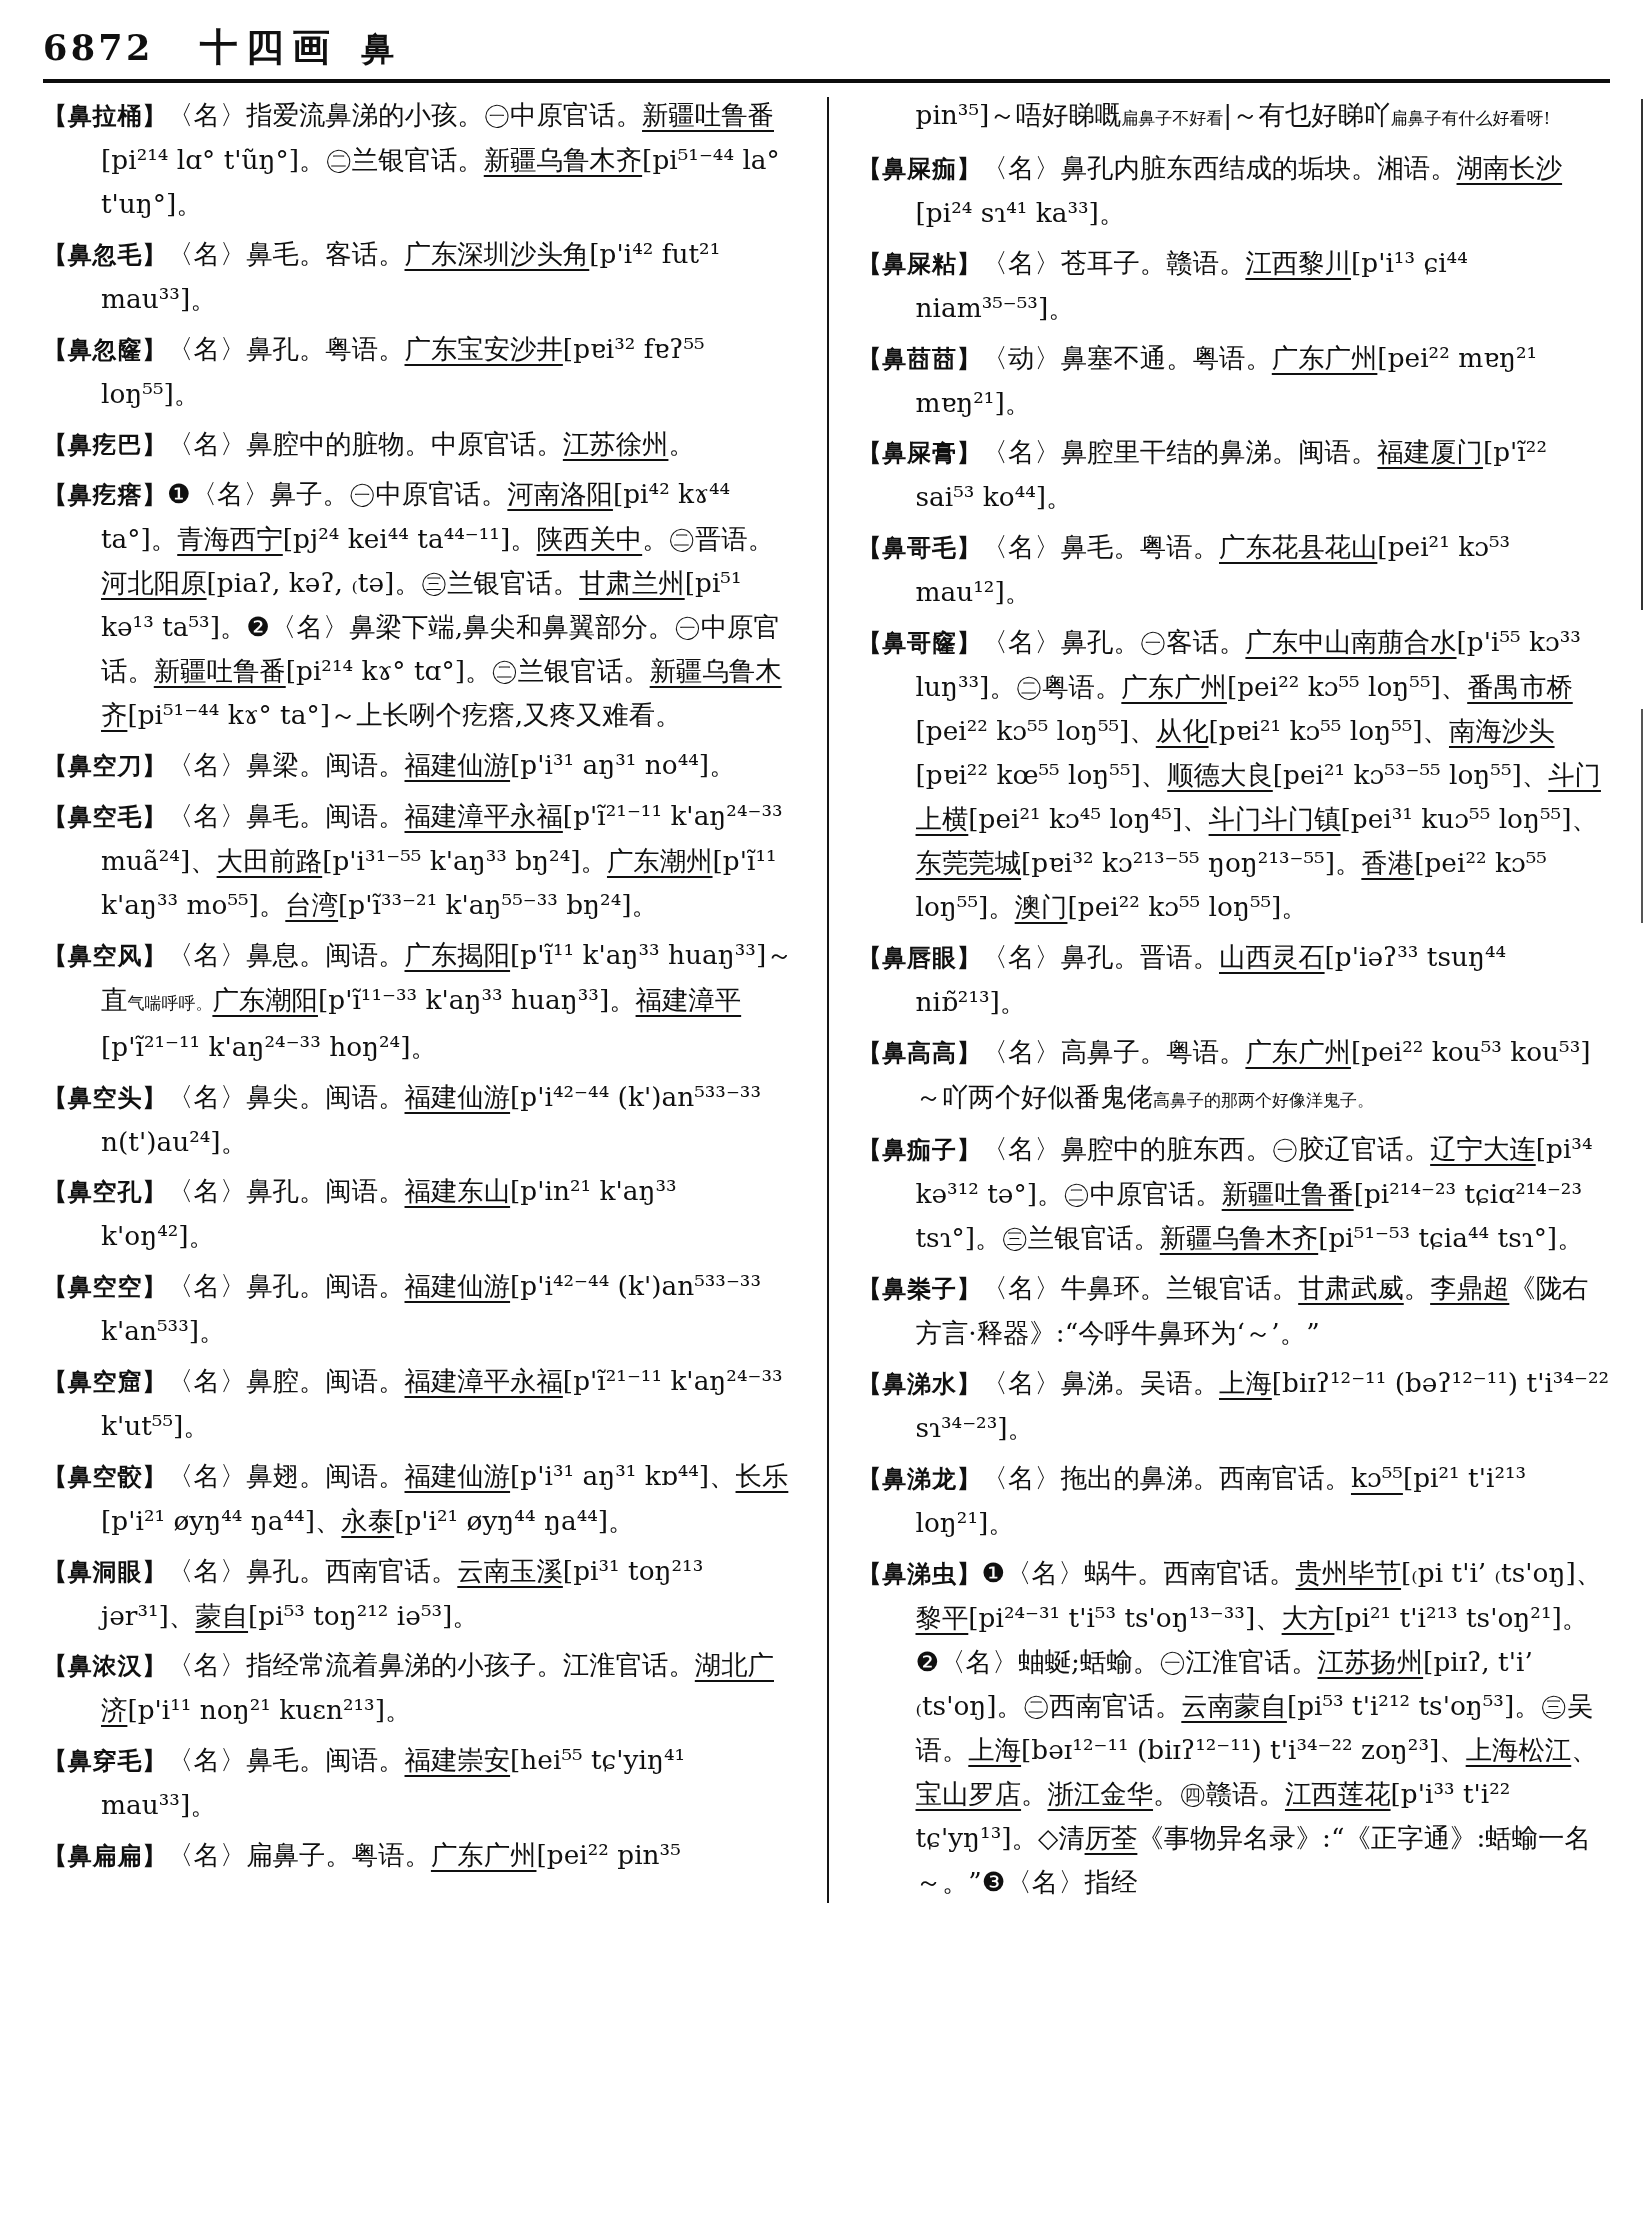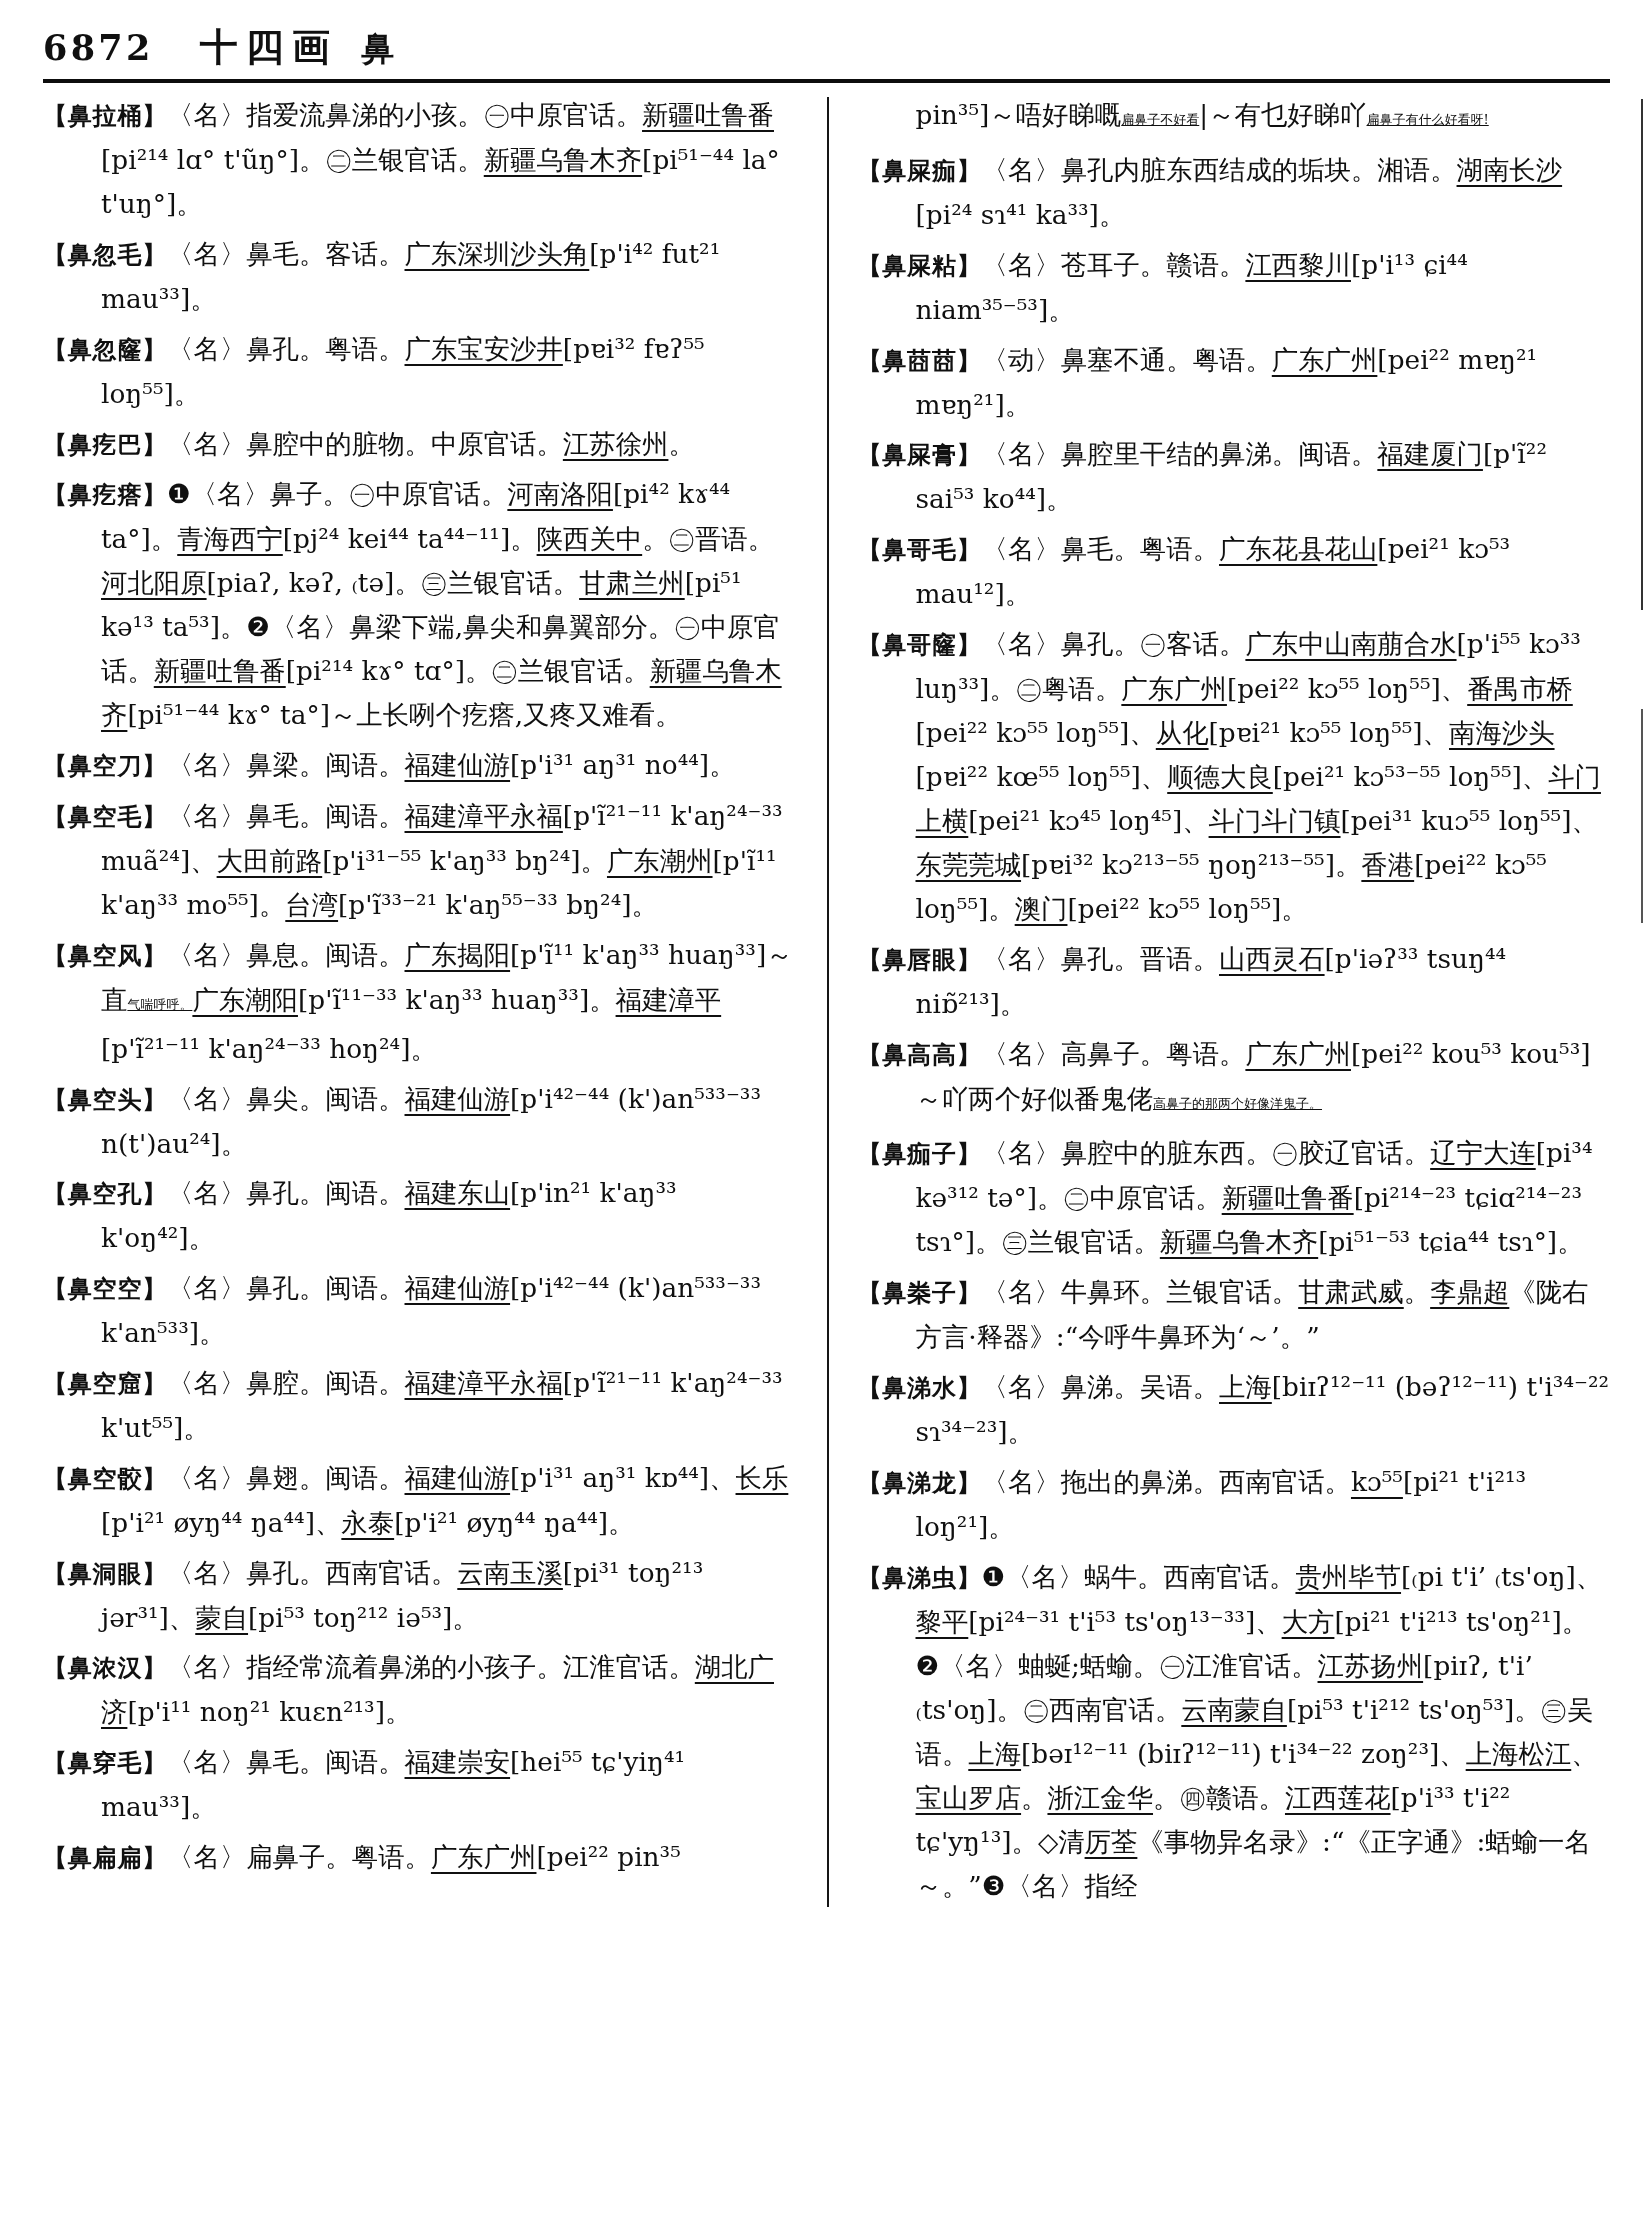--- a/index.html
+++ b/index.html
@@ -33,21 +33,21 @@
     line-height:44px;
     padding-left:58px;
     text-indent:-58px;
     margin:0 0 5.8px 0;
     text-align:left;
     word-break:break-word;
   }
   .entry.cont{text-indent:0;}
   .hw{font-weight:bold;font-size:24px;letter-spacing:0.8px;}
   .u{text-decoration:underline;text-underline-offset:5.8px;text-decoration-thickness:1.6px;}
-  .small{font-size:13px;text-decoration:underline;}
+  .small{font-size:17px;}
 </style>
 </head>
 <body>
 
 <div class="page">
   <div class="page-header">
     <span class="page-num">6872</span>
     <span>
       <span class="section-title">十四画</span><span class="radical">鼻</span>
     </span>

